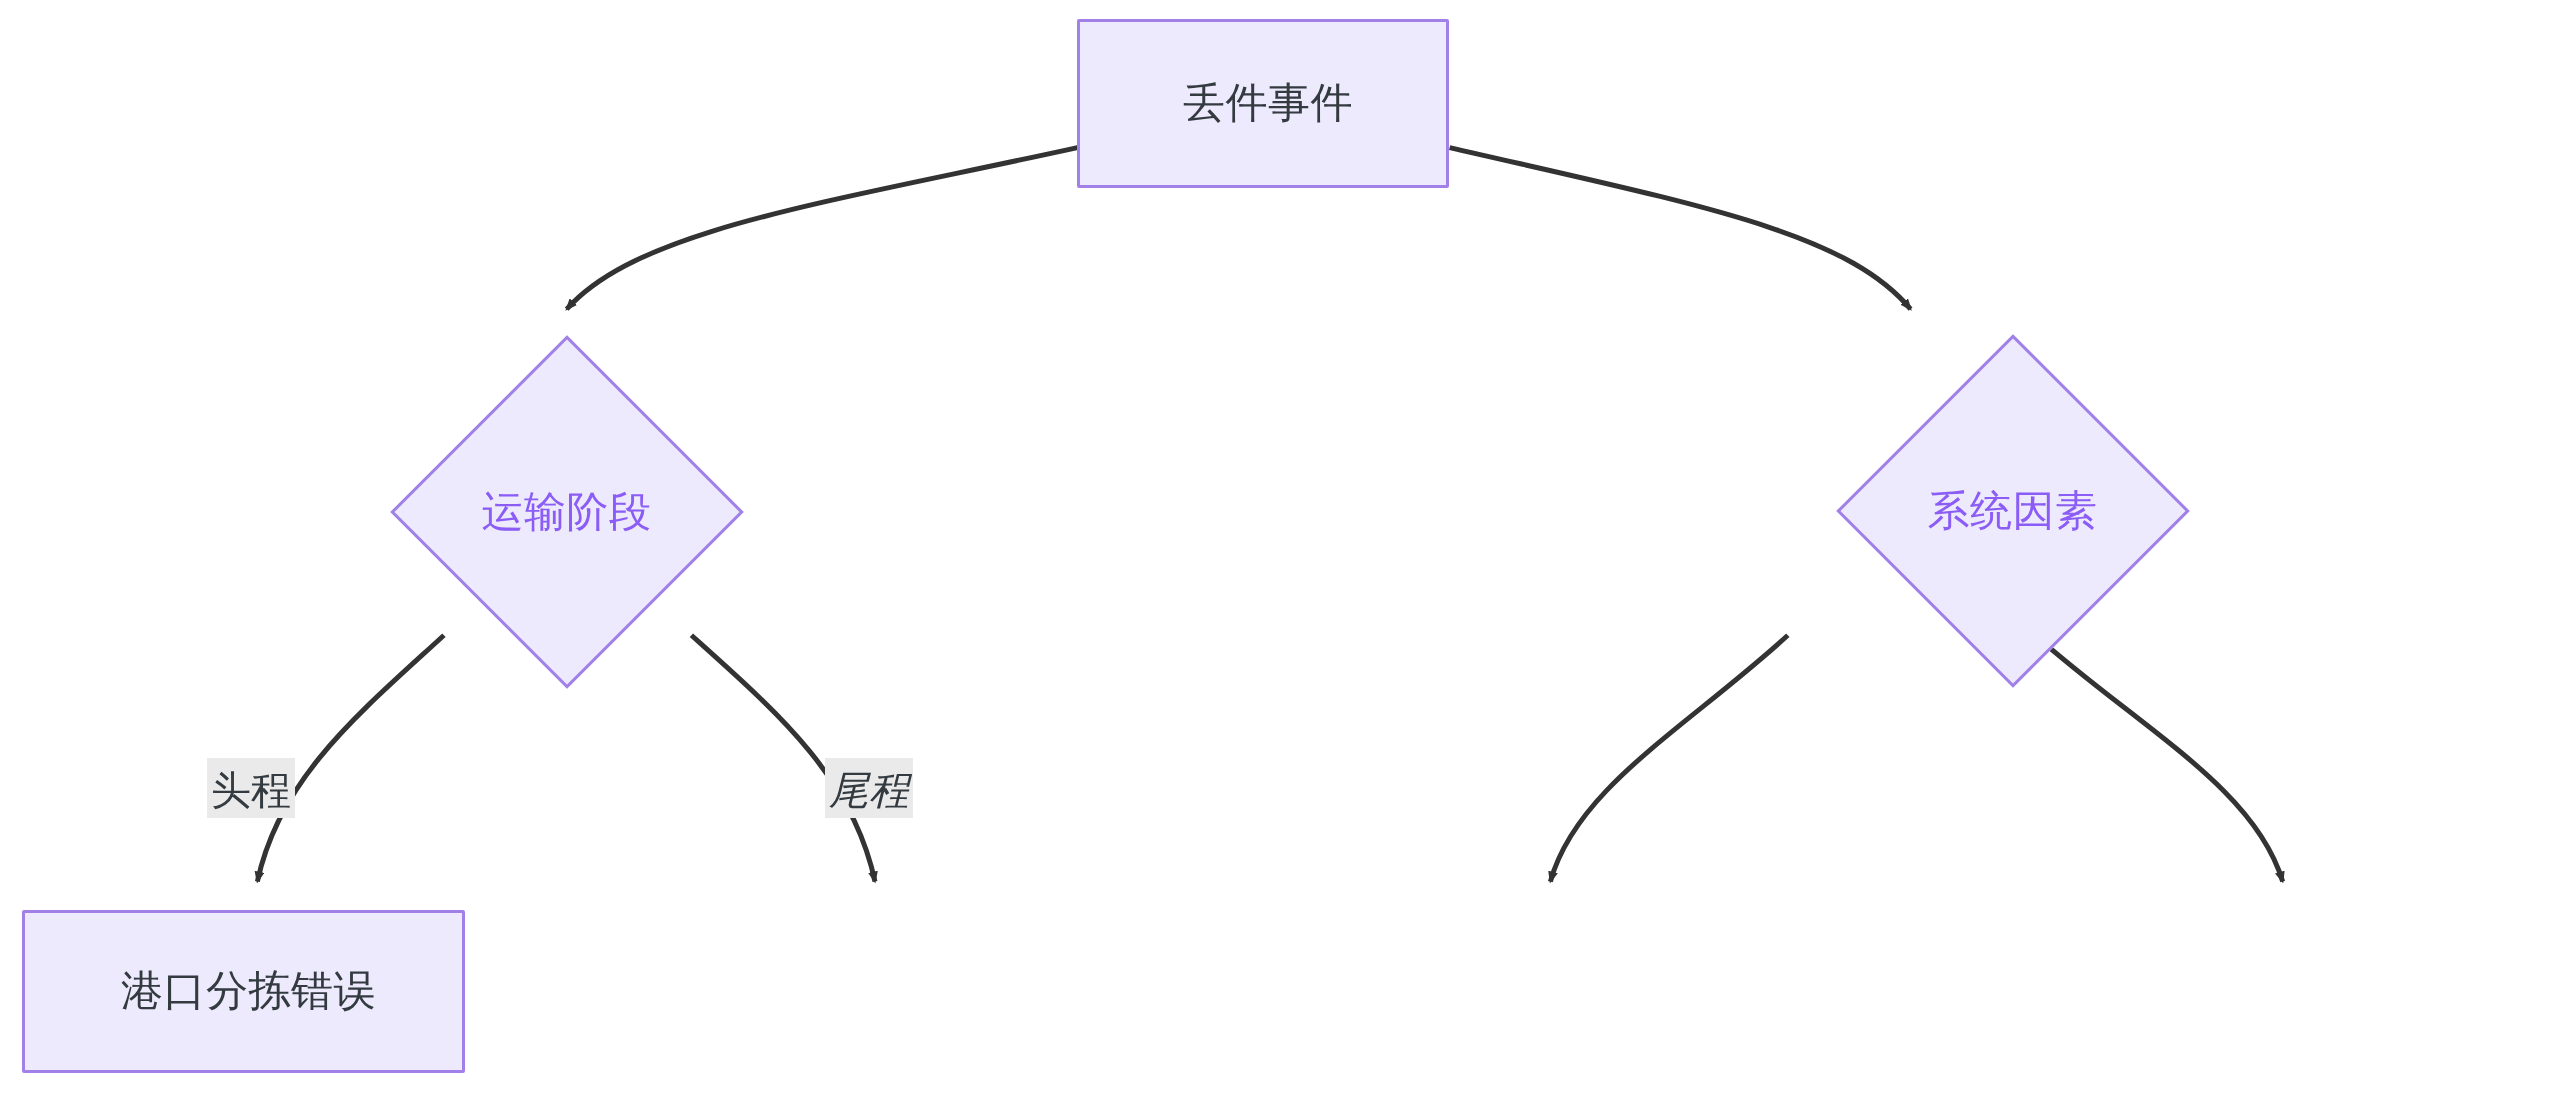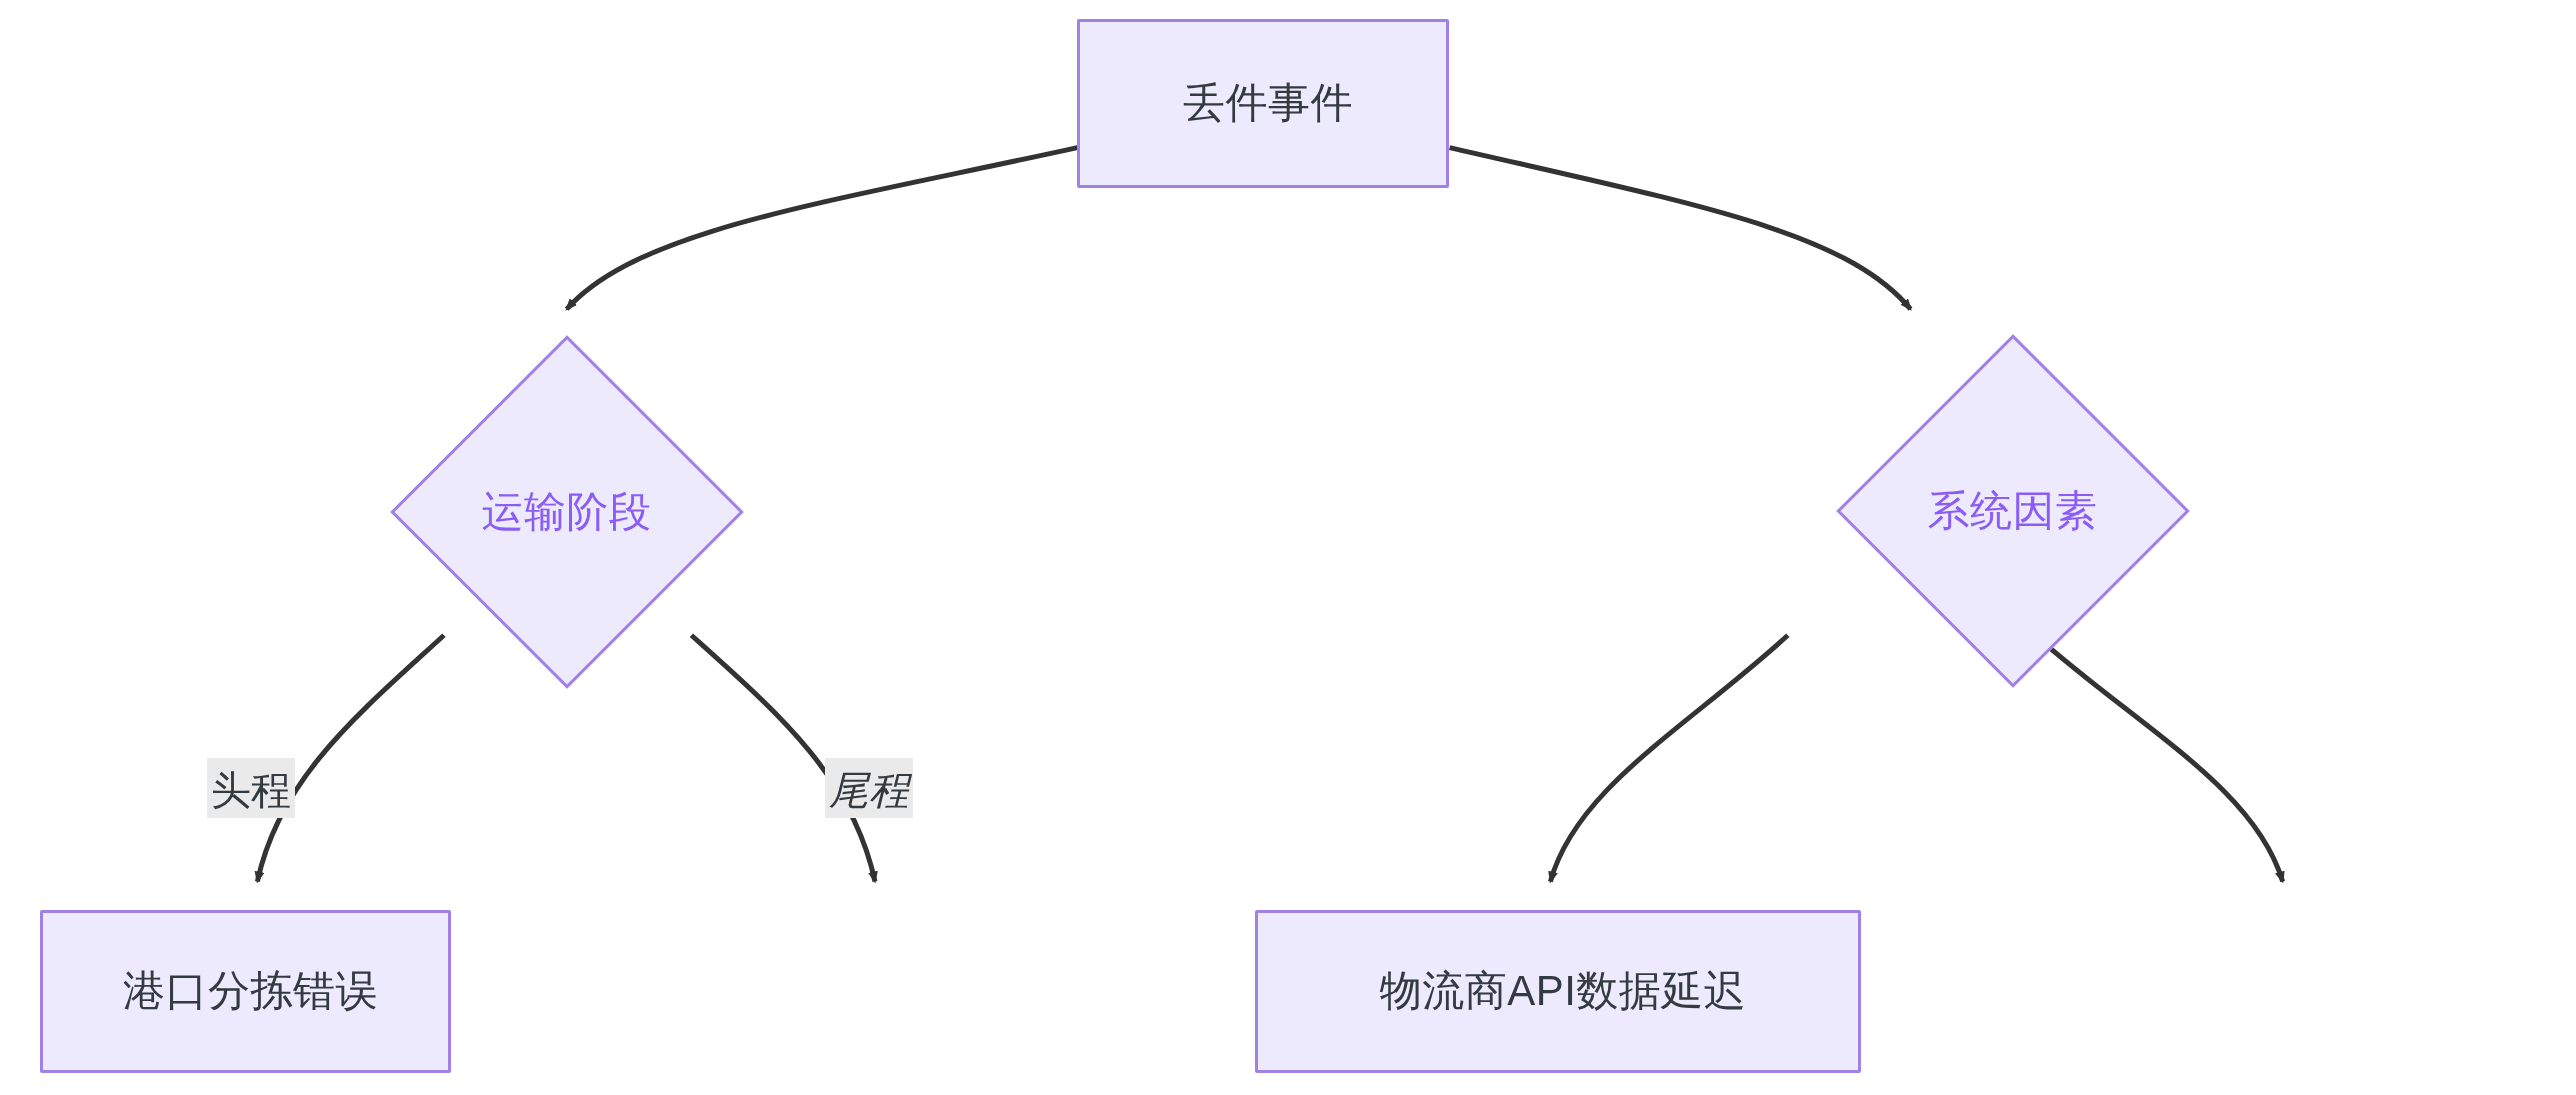--- a/index.html
+++ b/index.html
@@ -117,28 +117,25 @@
   <div class="node-shape node-diamond" style="left:389px; top:334px; width:355px; height:355px;">
     <span class="diamond-body"></span>
     <span class="node-label">运输阶段</span>
   </div>
 
   <div class="node-shape node-diamond" style="left:1835px; top:333px; width:355px; height:355px;">
     <span class="diamond-body"></span>
     <span class="node-label">系统因素</span>
   </div>
 
-  <div class="node-shape node-rect" style="left:40px; top:910px; width:411px; height:163px;text-align:center;">
+  <div class="node-shape node-rect" style="left:22px; top:910px; width:443px; height:163px;text-align:center;">
     <span class="node-label">港口分拣错误</span>
   </div>
 
 
-  <div class="node-shape node-rect" style="left:1255px; top:910px; width:606px; height:163px;">
-    <span class="node-label">物流商API数据延迟</span>
-  </div>
 
 
   <div class="edge-label" style="left:207px; top:758px;">头程</div>
 
   <div class="edge-label" style="left:825px; top:758px;font-style:italic;">尾程</div>
 
 </div>
 
 
 </body></html>

